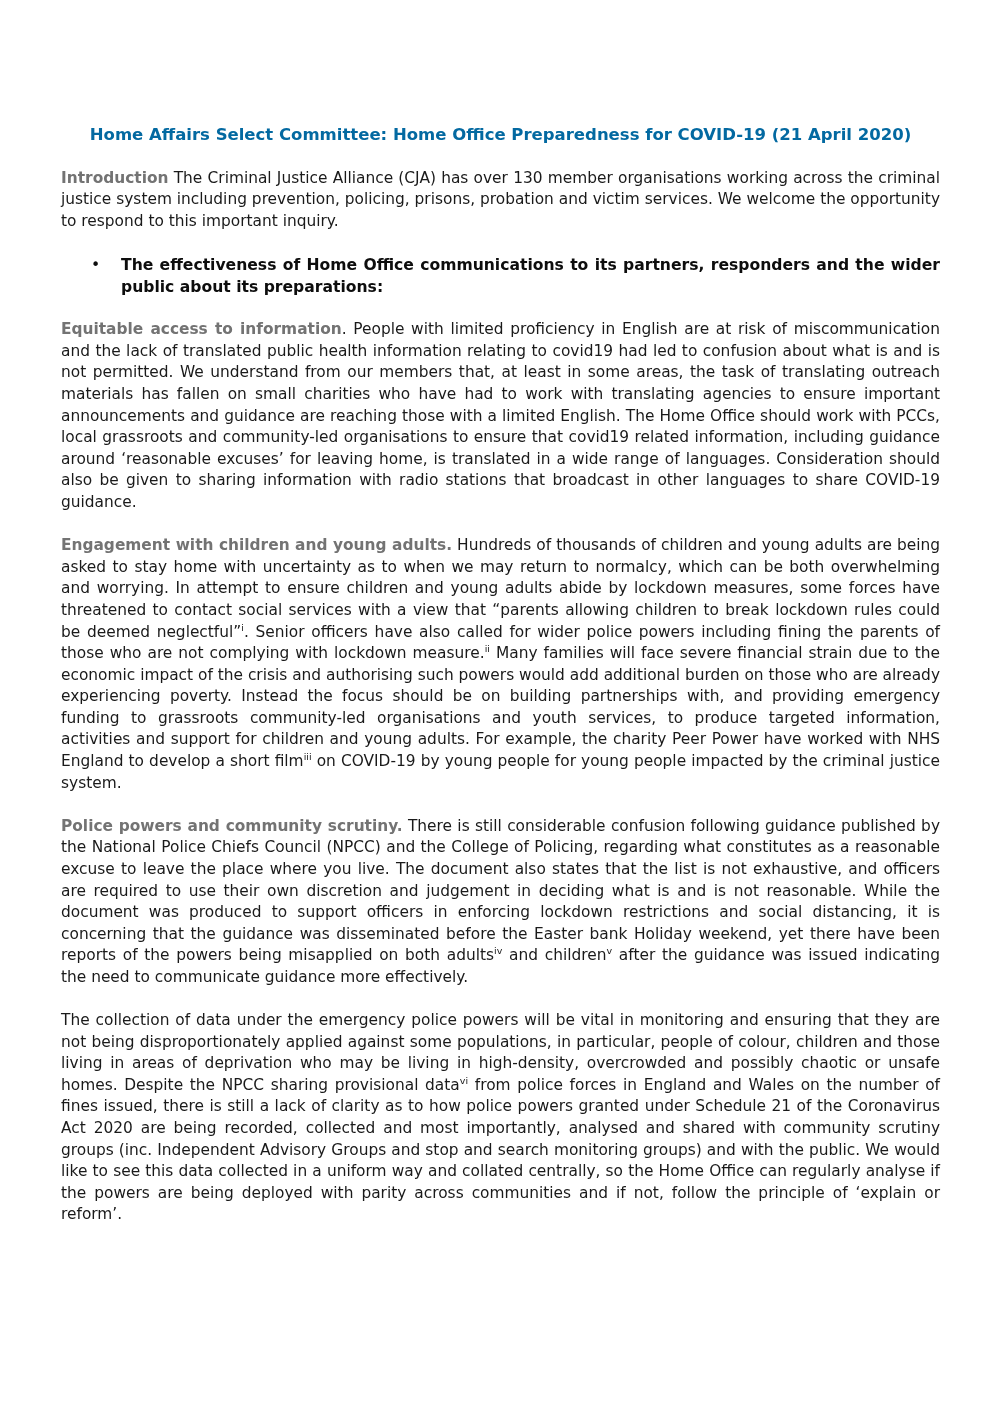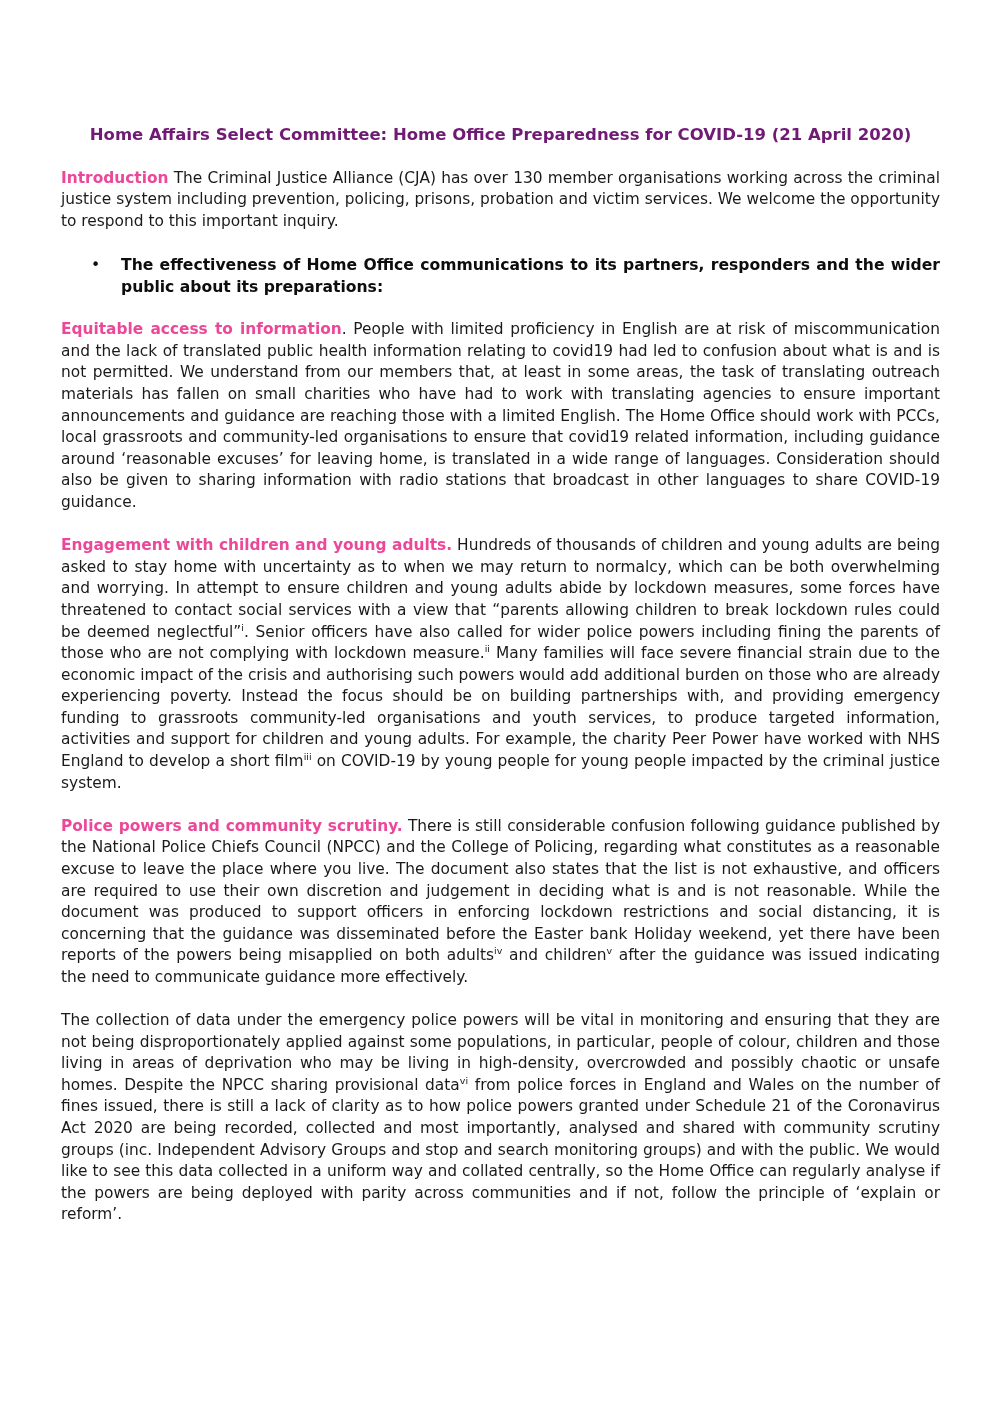--- a/index.html
+++ b/index.html
@@ -36,31 +36,31 @@
   }
   .logo-initial { color: #8f9fcb; }
   .logo-rest   { color: #35689e; }
   
   .doc-title {
     margin: 24px 0 0 0;
     font-size: 16.5px;
     line-height: 22px;
     font-weight: bold;
     text-align: center;
-    color: #701a75;
+    color: #0369a1;
   }
   
   .para {
     margin: 21.5px 0 0 0;
     font-size: 15.4px;
     line-height: 21.6px;
     text-align: justify;
     color: #1a1a1a;
   }
-  .para strong { color: #ec4899; }
+  .para strong { color: #737373; }
   sup.note-ref {
     font-size: 62%;
     vertical-align: super;
     line-height: 0;
   }
   
   .bullet-row {
     display: flex;
     margin: 21.5px 0 0 0;
     padding-left: 30px;

